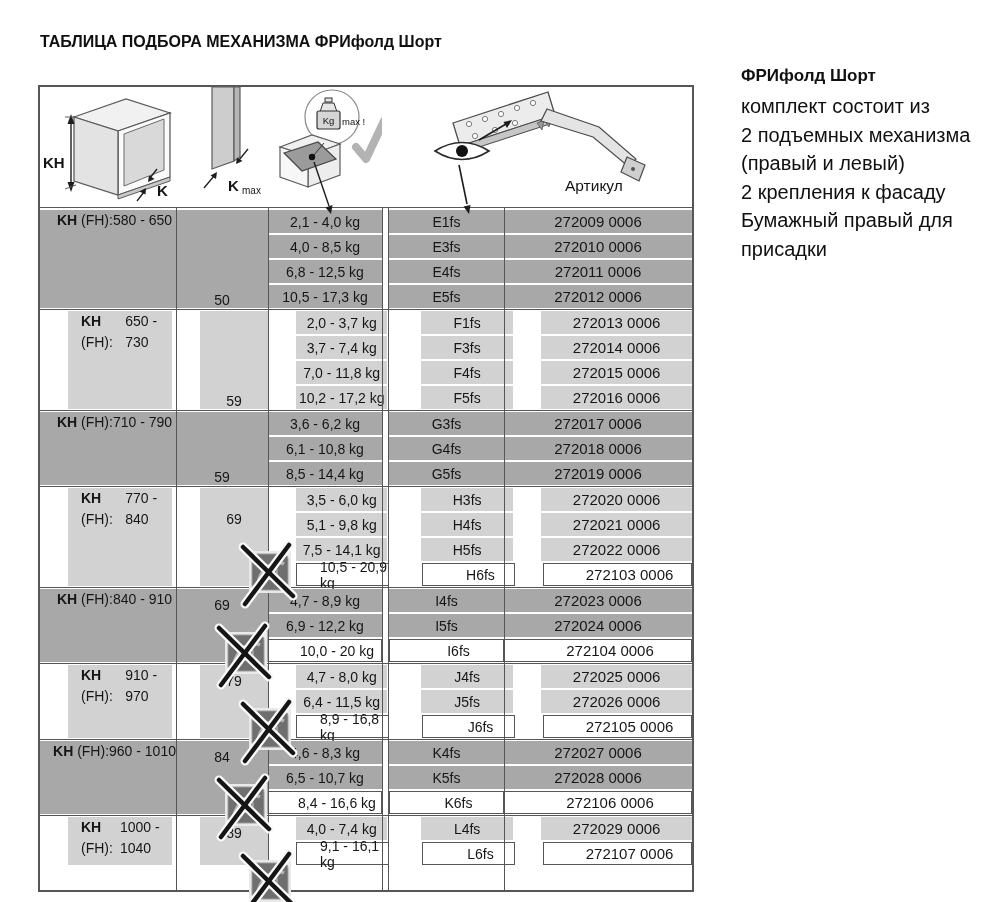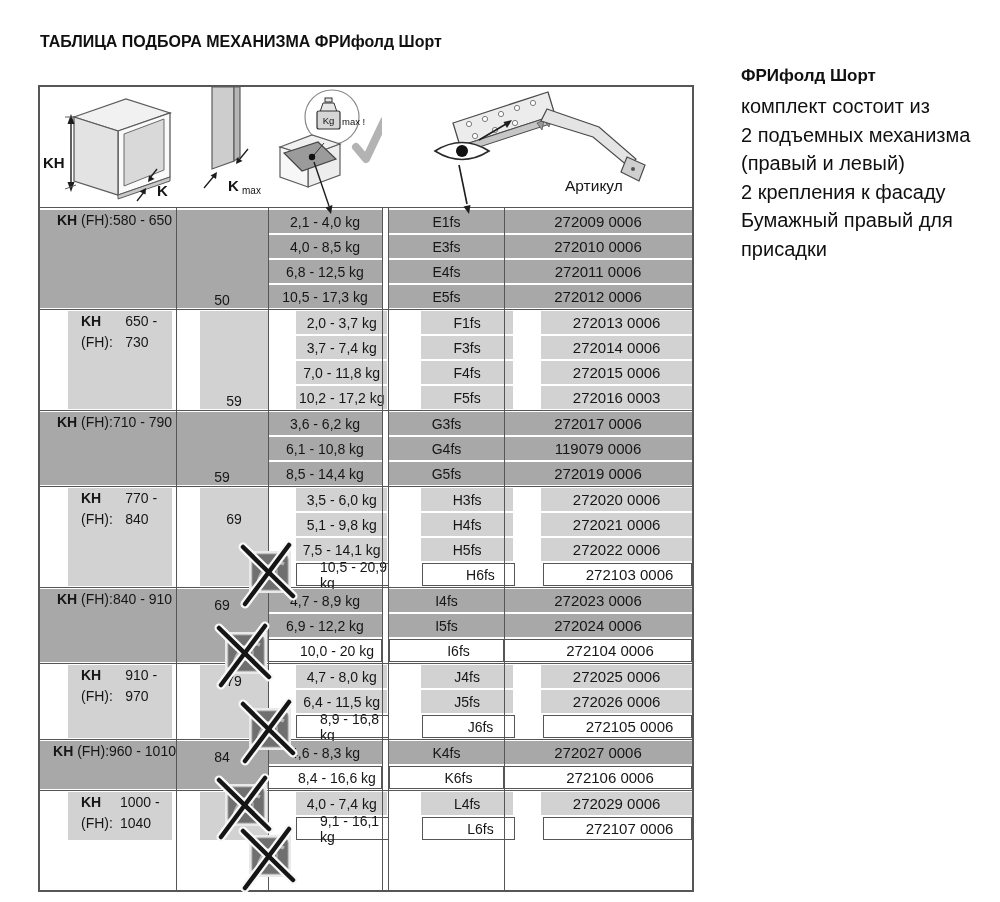--- a/index.html
+++ b/index.html
@@ -233,21 +233,21 @@
           <div class="row">
             <div class="rcell cellw">7,0 - 11,8 kg</div>
             <div class="rgap"></div>
             <div class="rcell cellm">F4fs</div>
             <div class="rcell cella">272015 0006</div>
           </div>
           <div class="row">
             <div class="rcell cellw">10,2 - 17,2 kg</div>
             <div class="rgap"></div>
             <div class="rcell cellm">F5fs</div>
-            <div class="rcell cella">272016 0003</div>
+            <div class="rcell cella">272016 0006</div>
           </div>
         </div>
       </div>
       <div class="group dark rows3">
         <div class="gcell kh-cell">
           <div class="kh-line1"><span class="bold">KH</span> (FH):</div>
           <div class="kh-line2">710 - 790</div>
         </div>
         <div class="gcell kmax-cell">
           <div class="kmax-num">59</div>
@@ -256,21 +256,21 @@
           <div class="row">
             <div class="rcell cellw">3,6 - 6,2 kg</div>
             <div class="rgap"></div>
             <div class="rcell cellm">G3fs</div>
             <div class="rcell cella">272017 0006</div>
           </div>
           <div class="row">
             <div class="rcell cellw">6,1 - 10,8 kg</div>
             <div class="rgap"></div>
             <div class="rcell cellm">G4fs</div>
-            <div class="rcell cella">119079 0006</div>
+            <div class="rcell cella">272018 0006</div>
           </div>
           <div class="row">
             <div class="rcell cellw">8,5 - 14,4 kg</div>
             <div class="rgap"></div>
             <div class="rcell cellm">G5fs</div>
             <div class="rcell cella">272019 0006</div>
           </div>
         </div>
       </div>
       <div class="group light iconic rows4">
@@ -422,20 +422,26 @@
               </g>
             </svg></div>
         </div>
         <div class="grows">
           <div class="row">
             <div class="rcell cellw">4,6 - 8,3 kg</div>
             <div class="rgap"></div>
             <div class="rcell cellm">K4fs</div>
             <div class="rcell cella">272027 0006</div>
           </div>
+          <div class="row">
+            <div class="rcell cellw">6,5 - 10,7 kg</div>
+            <div class="rgap"></div>
+            <div class="rcell cellm">K5fs</div>
+            <div class="rcell cella">272028 0006</div>
+          </div>
           <div class="row hl">
             <div class="rcell cellw">8,4 - 16,6 kg</div>
             <div class="rgap"></div>
             <div class="rcell cellm">K6fs</div>
             <div class="rcell cella">272106 0006</div>
           </div>
         </div>
       </div>
       <div class="group light iconic rows3">
         <div class="gcell kh-cell">

